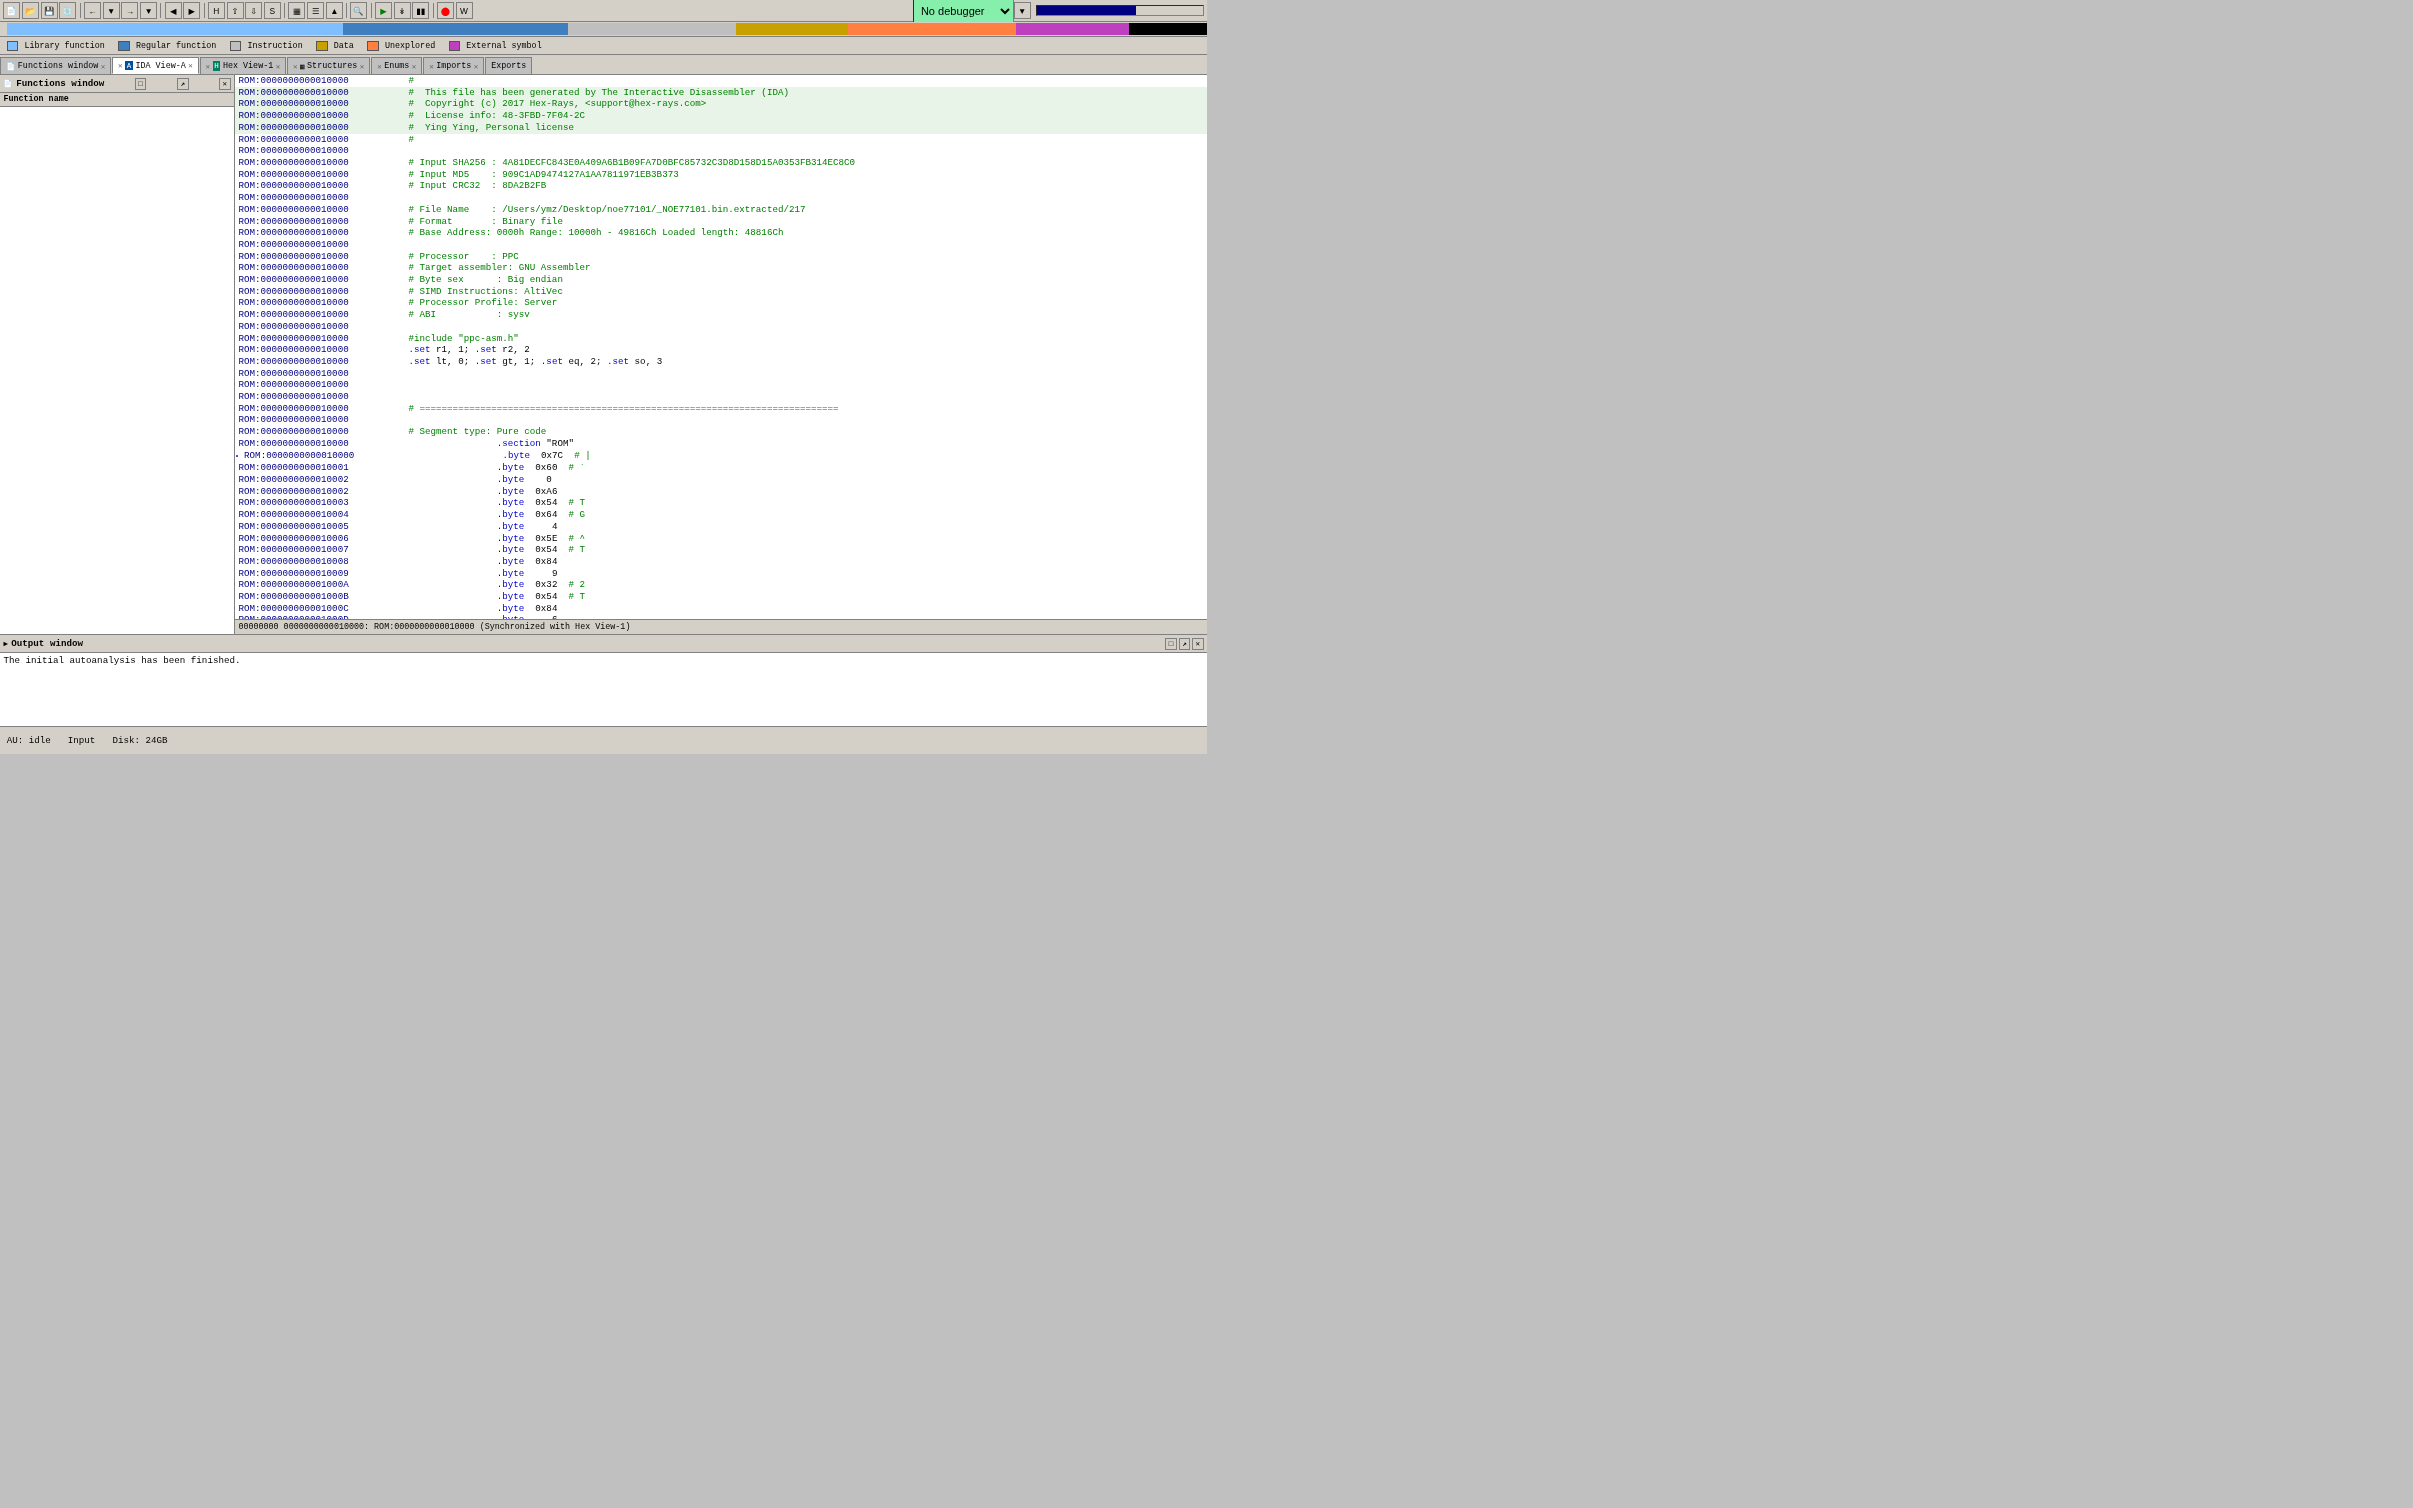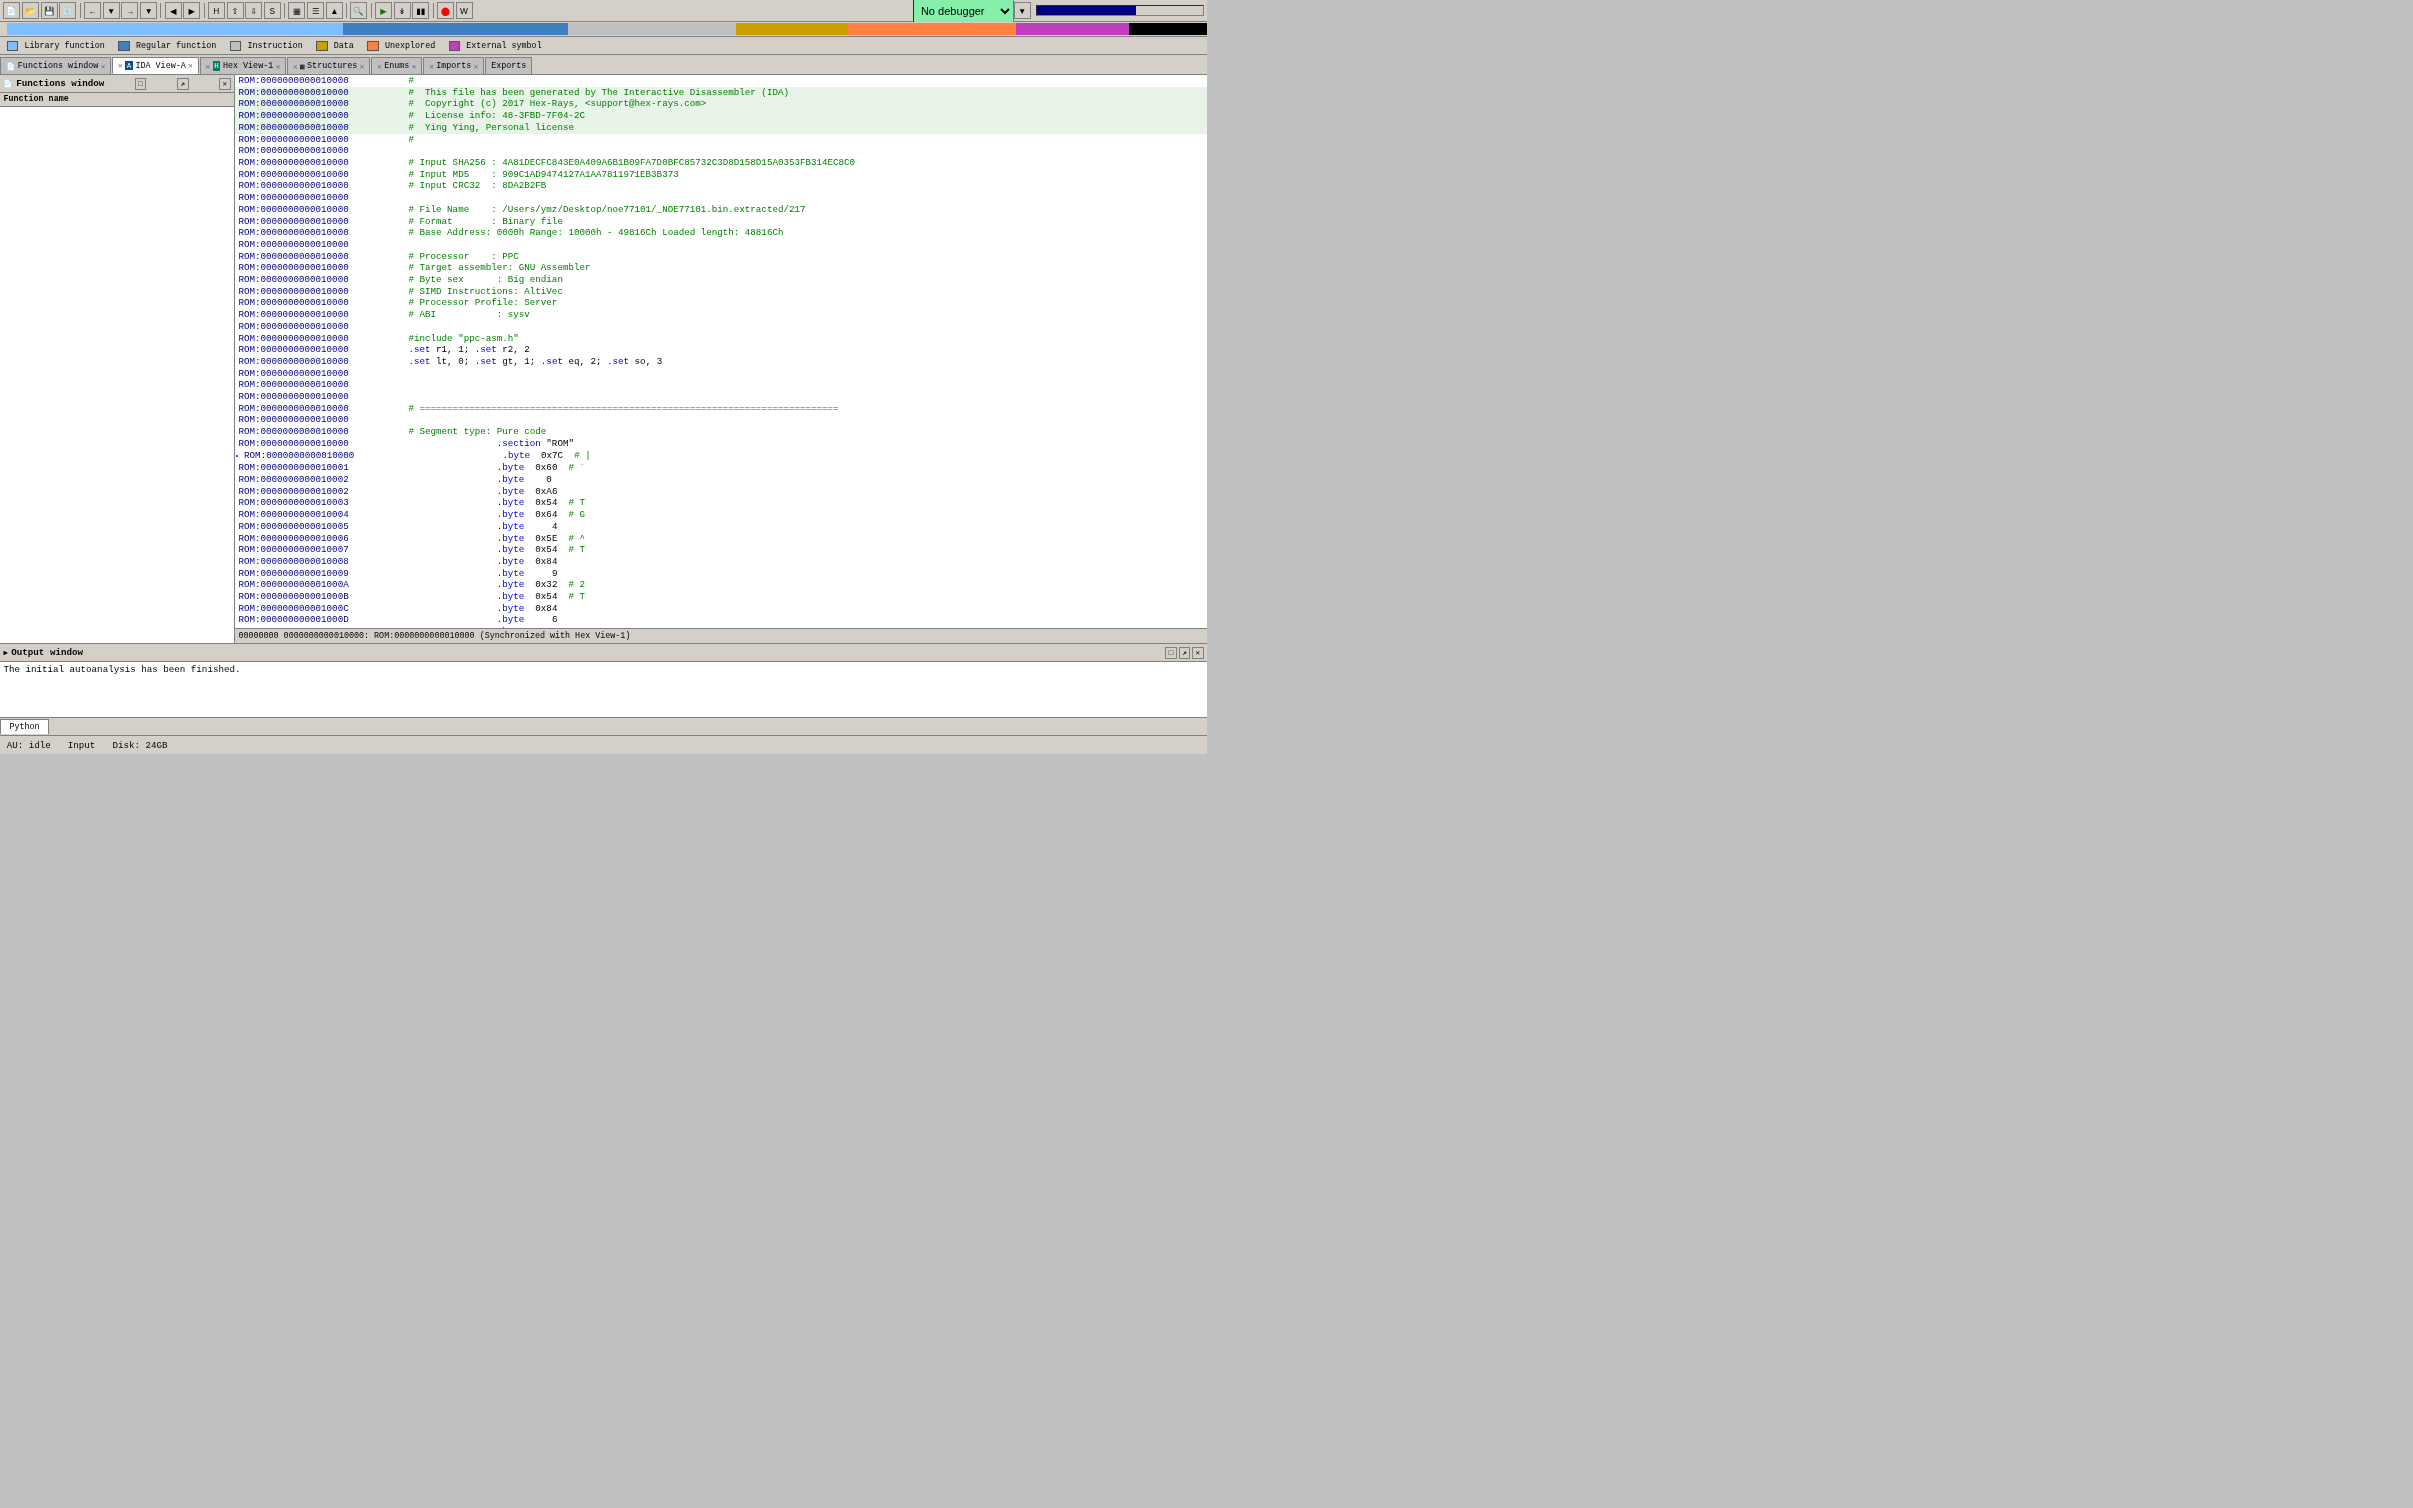--- a/index.html
+++ b/index.html
@@ -310,21 +310,21 @@
 
     
     .footer-status {
       background: #d4d0c8;
       border-top: 0.8px solid #808080;
       display: flex;
       align-items: center;
       padding: 0.8px 6.7px;
       font-size: 9.2px;
       gap: 17px;
-      height: 19px;
+      height: 28px;
       flex-shrink: 0;
     }
   </style>
 </head>
 <body>
 
 <div class="toolbar">
   <button class="toolbar-btn">📄</button>
   <button class="toolbar-btn">📂</button>
   <button class="toolbar-btn">💾</button>
@@ -526,25 +526,20 @@
     <span>Output window</span>
     <div style="margin-left:auto;display:flex;gap:1.7px;">
       <div class="output-header-btn">□</div>
       <div class="output-header-btn">↗</div>
       <div class="output-header-btn">✕</div>
     </div>
   </div>
   <div class="output-content">
     <span>The initial autoanalysis has been finished.</span>
   </div>
-  <div class="output-tabs">
-    <div class="output-tab active">
-      <span>Python</span>
-    </div>
-  </div>
 </div>
 
 <div class="footer-status">
   <span>AU: idle</span>
   <span>Input</span>
   <span>Disk: 24GB</span>
 </div>
 
 
 </body></html>

